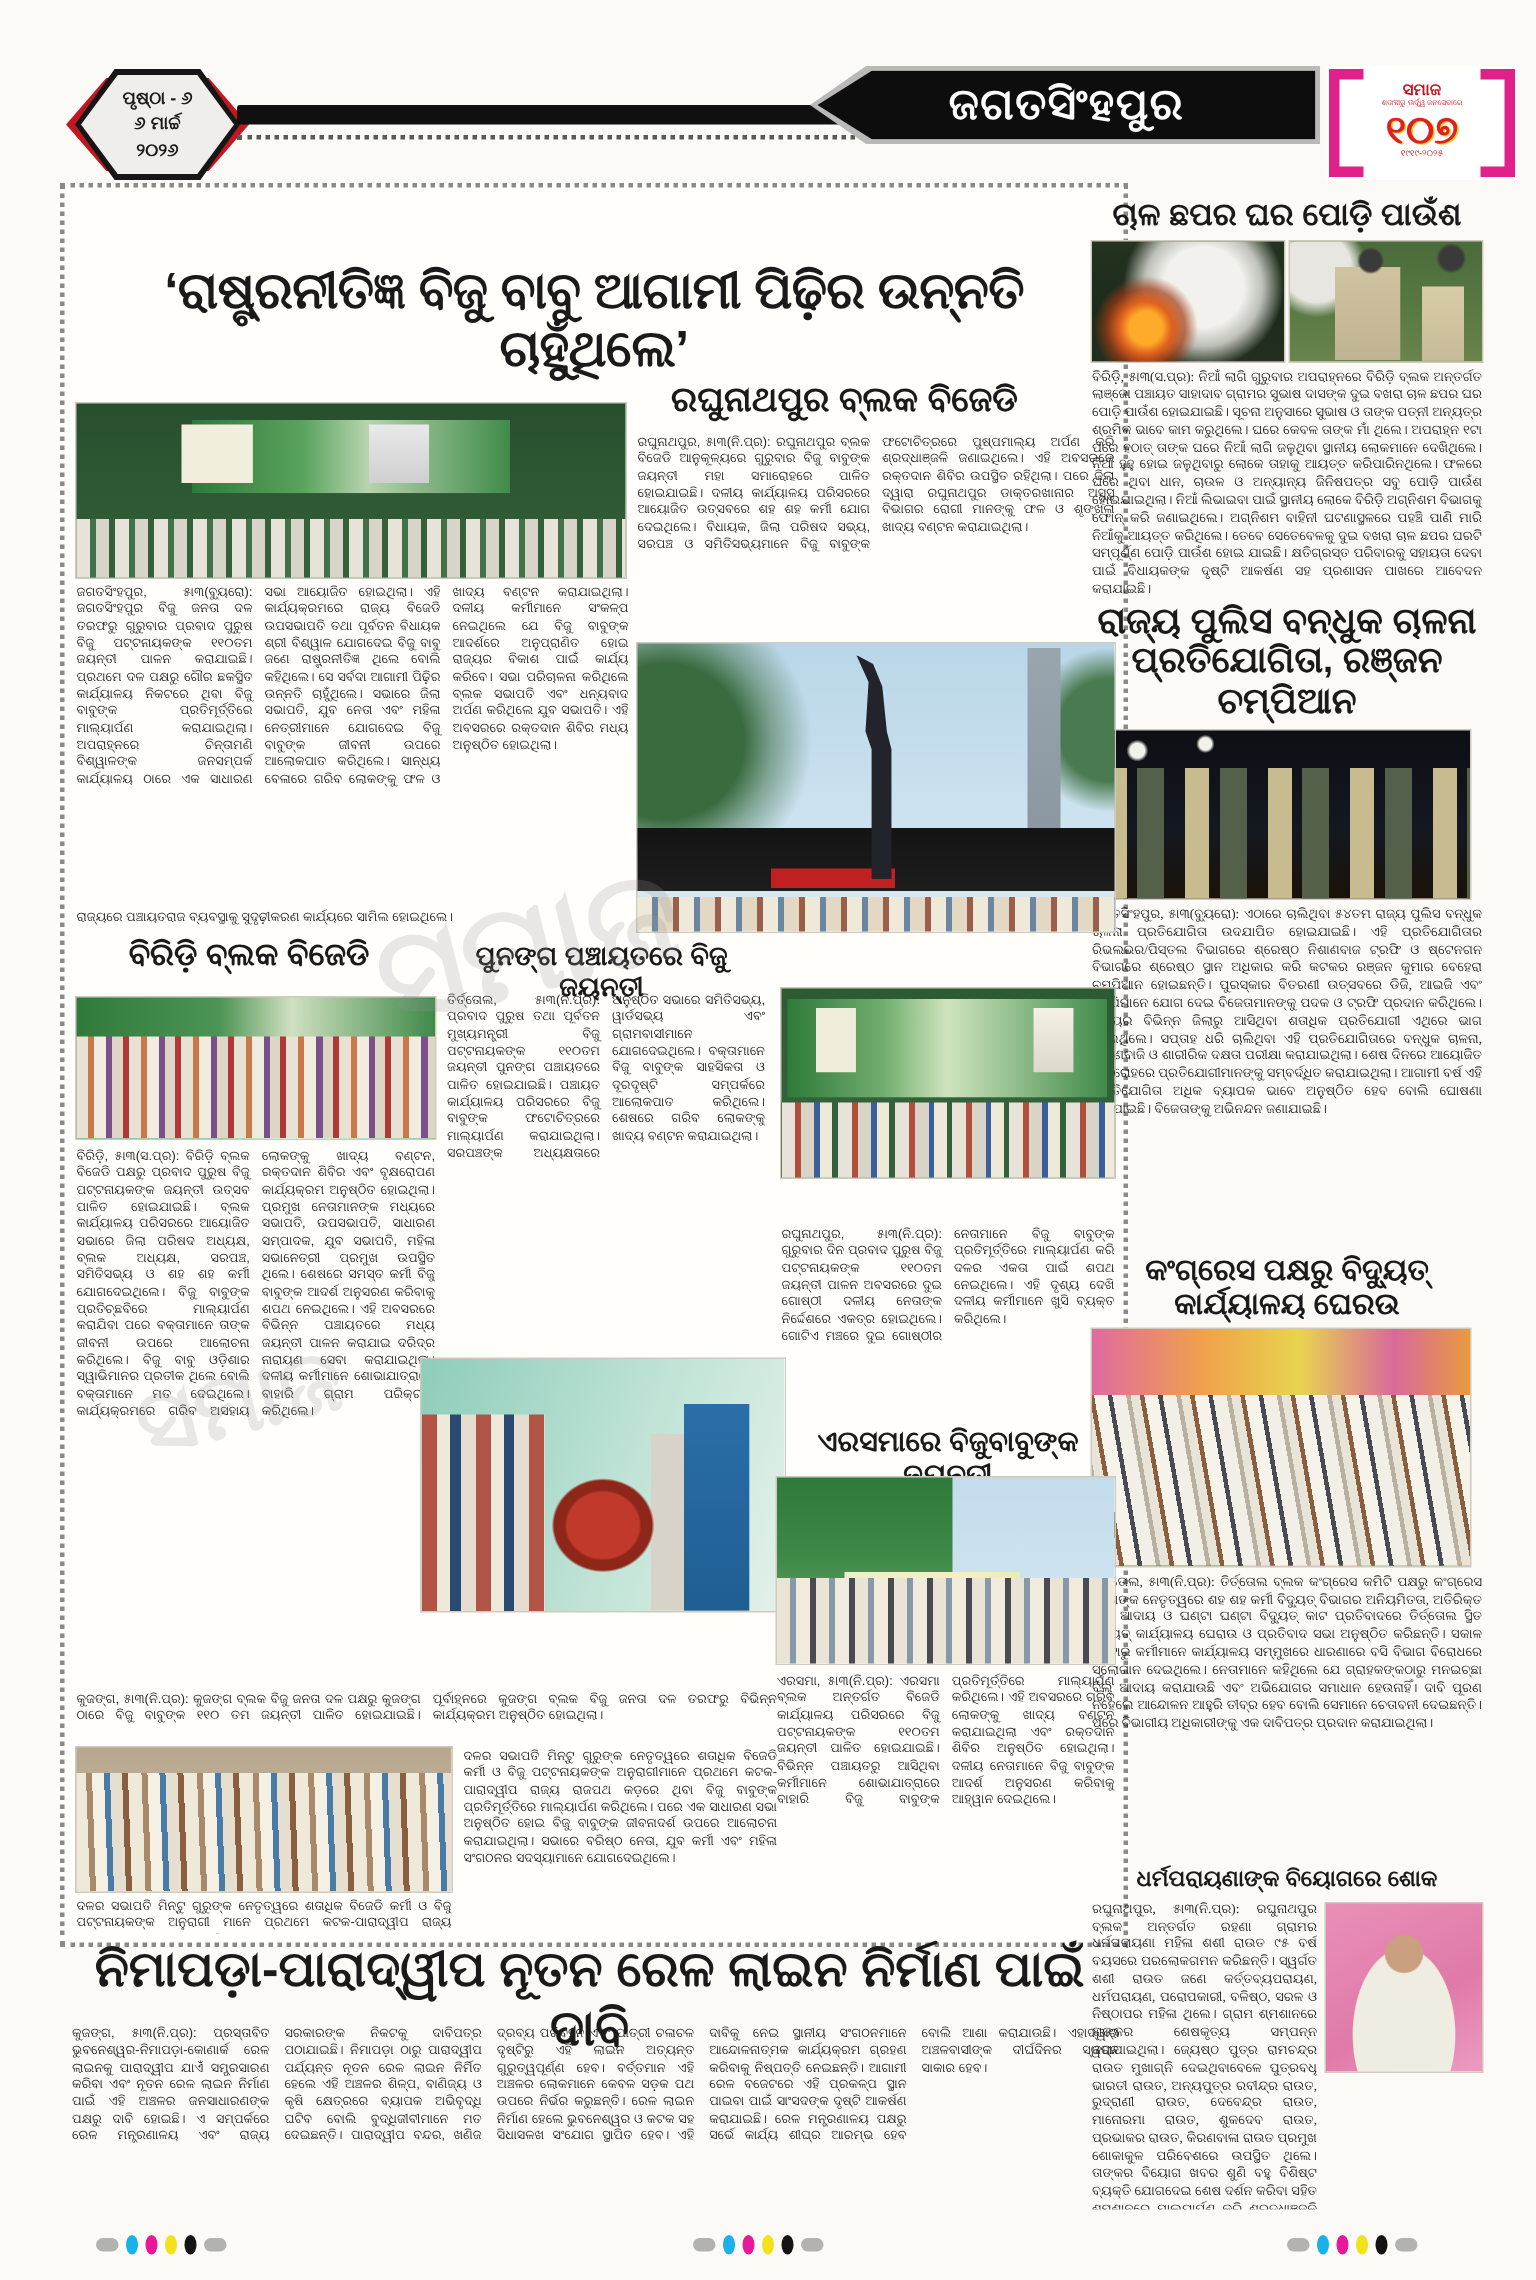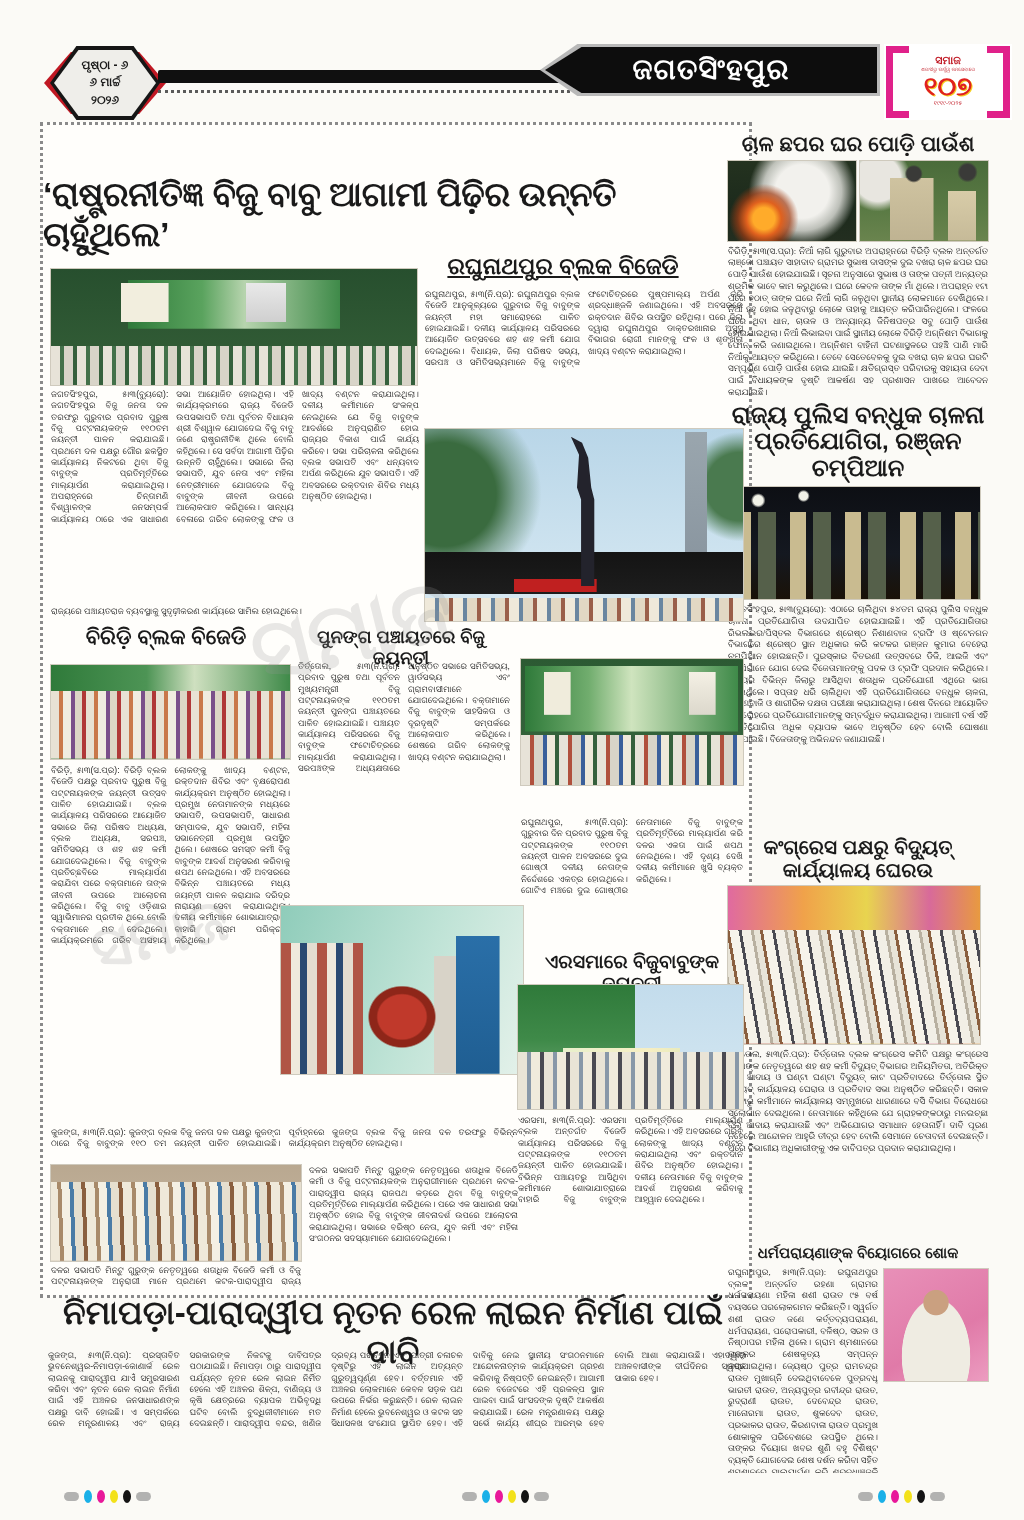--- a/index.html
+++ b/index.html
@@ -35,21 +35,21 @@
   .logo .nm{color:#c01823;font-weight:bold;font-size:11px;line-height:1;}
   .logo .tg{color:#c01823;font-size:5px;line-height:1.4;}
   .logo .num{color:#e02020;font-weight:bold;font-size:26px;line-height:1;
     text-shadow:1px 1px 0 #f6d020;}
   .logo .yr{color:#c01823;font-size:6px;line-height:1.6;}
   
   .mainbox{left:40px;top:122px;width:706px;height:1170px;background:#fffefb;
     border:3px dotted #8a8a8a;}
   .mainbox>*{position:absolute;}
   .kicker{top:12px;left:0;width:100%;text-align:center;font-size:25px;font-weight:bold;}
-  .headline{top:50px;left:0;width:100%;text-align:left;font-size:34px;font-weight:bold;letter-spacing:-.5px;}
+  .headline{top:50px;left:0;width:100%;text-align:center;font-size:34px;font-weight:bold;letter-spacing:-.5px;}
   .subhead{font-weight:bold;text-align:center;}
   .bodytxt{font-size:8.6px;line-height:1.32;text-align:justify;overflow:hidden;color:#222;}
   .cols2{column-count:2;column-gap:8px;}
   .cols3{column-count:3;column-gap:8px;}
   .ph{overflow:hidden;box-shadow:0 0 0 1px #cfcabd;}
   
   .ph-dais1{background:
     repeating-linear-gradient(90deg,#e7e3d8 0 9px,#43714a 9px 13px,#d8d4c8 13px 22px,#35603c 22px 26px) 0 100%/100% 34% no-repeat,
     linear-gradient(#f2eede,#f2eede) 22% 18%/13% 34% no-repeat,
     linear-gradient(#e9e9e9,#cfcfcf) 60% 18%/11% 34% no-repeat,
@@ -151,21 +151,21 @@
   <span class="br r"></span>
   <span class="nm">ସମାଜ</span>
   <span class="tg">ଶତାବ୍ଦୀରୁ ଊର୍ଦ୍ଧ୍ୱ ଜନସେବାରେ</span>
   <span class="num">୧୦୭</span>
   <span class="yr">୧୯୧୯-୨୦୨୫</span>
 </div>
 
 <div class="abs mainbox">
   <div class="headline">‘ରାଷ୍ଟ୍ରନୀତିଜ୍ଞ ବିଜୁ ବାବୁ ଆଗାମୀ ପିଢ଼ିର ଉନ୍ନତି ଚାହୁଁଥିଲେ’</div>
 
-  <div class="subhead" style="left:340px;top:128px;width:360px;font-size:23px;text-decoration:underline;">ରଘୁନାଥପୁର ବ୍ଲକ ବିଜେଡି</div>
+  <div class="subhead" style="left:340px;top:128px;width:360px;font-size:23px;">ରଘୁନାଥପୁର ବ୍ଲକ ବିଜେଡି</div>
 
   <div class="ph ph-dais1 z1" style="left:8px;top:144px;width:366px;height:116px;"></div>
 
   <div class="bodytxt cols2" style="left:382px;top:164px;width:318px;height:136px;">ରଘୁନାଥପୁର, ୫ା୩(ନି.ପ୍ର): ରଘୁନାଥପୁର ବ୍ଲକ ବିଜେଡି ଆନୁକୂଳ୍ୟରେ ଗୁରୁବାର ବିଜୁ ବାବୁଙ୍କ ଜୟନ୍ତୀ ମହା ସମାରୋହରେ ପାଳିତ ହୋଇଯାଇଛି। ଦଳୀୟ କାର୍ଯ୍ୟାଳୟ ପରିସରରେ ଆୟୋଜିତ ଉତ୍ସବରେ ଶହ ଶହ କର୍ମୀ ଯୋଗ ଦେଇଥିଲେ। ବିଧାୟକ, ଜିଲା ପରିଷଦ ସଭ୍ୟ, ସରପଞ୍ଚ ଓ ସମିତିସଭ୍ୟମାନେ ବିଜୁ ବାବୁଙ୍କ ଫଟୋଚିତ୍ରରେ ପୁଷ୍ପମାଲ୍ୟ ଅର୍ପଣ କରି ଶ୍ରଦ୍ଧାଞ୍ଜଳି ଜଣାଇଥିଲେ। ଏହି ଅବସରରେ ରକ୍ତଦାନ ଶିବିର ଉପସ୍ଥିତ ରହିଥିଲା। ପରେ ଜିଲା ଦ୍ୱାରା ରଘୁନାଥପୁର ଡାକ୍ତରଖାନାର ଅସୁସ୍ଥ ବିଭାଗର ରୋଗୀ ମାନଙ୍କୁ ଫଳ ଓ ଶୃଙ୍ଖଳା ଖାଦ୍ୟ ବଣ୍ଟନ କରାଯାଇଥିଲା।</div>
 
   <div class="bodytxt cols3" style="left:8px;top:264px;width:368px;height:214px;">ଜଗତସିଂହପୁର, ୫ା୩(ବ୍ୟୁରୋ): ଜଗତସିଂହପୁର ବିଜୁ ଜନତା ଦଳ ତରଫରୁ ଗୁରୁବାର ପ୍ରବାଦ ପୁରୁଷ ବିଜୁ ପଟ୍ଟନାୟକଙ୍କ ୧୧୦ତମ ଜୟନ୍ତୀ ପାଳନ କରାଯାଇଛି। ପ୍ରଥମେ ଦଳ ପକ୍ଷରୁ ଗୌର ଛକସ୍ଥିତ କାର୍ଯ୍ୟାଳୟ ନିକଟରେ ଥିବା ବିଜୁ ବାବୁଙ୍କ ପ୍ରତିମୂର୍ତ୍ତିରେ ମାଲ୍ୟାର୍ପଣ କରାଯାଇଥିଲା। ଅପରାହ୍ନରେ ଚିନ୍ତାମଣି ବିଶ୍ୱାଳଙ୍କ ଜନସମ୍ପର୍କ କାର୍ଯ୍ୟାଳୟ ଠାରେ ଏକ ସାଧାରଣ ସଭା ଆୟୋଜିତ ହୋଇଥିଲା। ଏହି କାର୍ଯ୍ୟକ୍ରମରେ ରାଜ୍ୟ ବିଜେଡି ଉପସଭାପତି ତଥା ପୂର୍ବତନ ବିଧାୟକ ଶ୍ରୀ ବିଶ୍ୱାଳ ଯୋଗଦେଇ ବିଜୁ ବାବୁ ଜଣେ ରାଷ୍ଟ୍ରନୀତିଜ୍ଞ ଥିଲେ ବୋଲି କହିଥିଲେ। ସେ ସର୍ବଦା ଆଗାମୀ ପିଢ଼ିର ଉନ୍ନତି ଚାହୁଁଥିଲେ। ସଭାରେ ଜିଲା ସଭାପତି, ଯୁବ ନେତା ଏବଂ ମହିଳା ନେତ୍ରୀମାନେ ଯୋଗଦେଇ ବିଜୁ ବାବୁଙ୍କ ଜୀବନୀ ଉପରେ ଆଲୋକପାତ କରିଥିଲେ। ସାନ୍ଧ୍ୟ ବେଳାରେ ଗରିବ ଲୋକଙ୍କୁ ଫଳ ଓ ଖାଦ୍ୟ ବଣ୍ଟନ କରାଯାଇଥିଲା। ଦଳୀୟ କର୍ମୀମାନେ ସଂକଳ୍ପ ନେଇଥିଲେ ଯେ ବିଜୁ ବାବୁଙ୍କ ଆଦର୍ଶରେ ଅନୁପ୍ରାଣିତ ହୋଇ ରାଜ୍ୟର ବିକାଶ ପାଇଁ କାର୍ଯ୍ୟ କରିବେ। ସଭା ପରିଚାଳନା କରିଥିଲେ ବ୍ଲକ ସଭାପତି ଏବଂ ଧନ୍ୟବାଦ ଅର୍ପଣ କରିଥିଲେ ଯୁବ ସଭାପତି। ଏହି ଅବସରରେ ରକ୍ତଦାନ ଶିବିର ମଧ୍ୟ ଅନୁଷ୍ଠିତ ହୋଇଥିଲା।</div>
 
   <div class="ph ph-statue z1" style="left:382px;top:304px;width:318px;height:192px;">
     <div class="statue"></div>
   </div>

